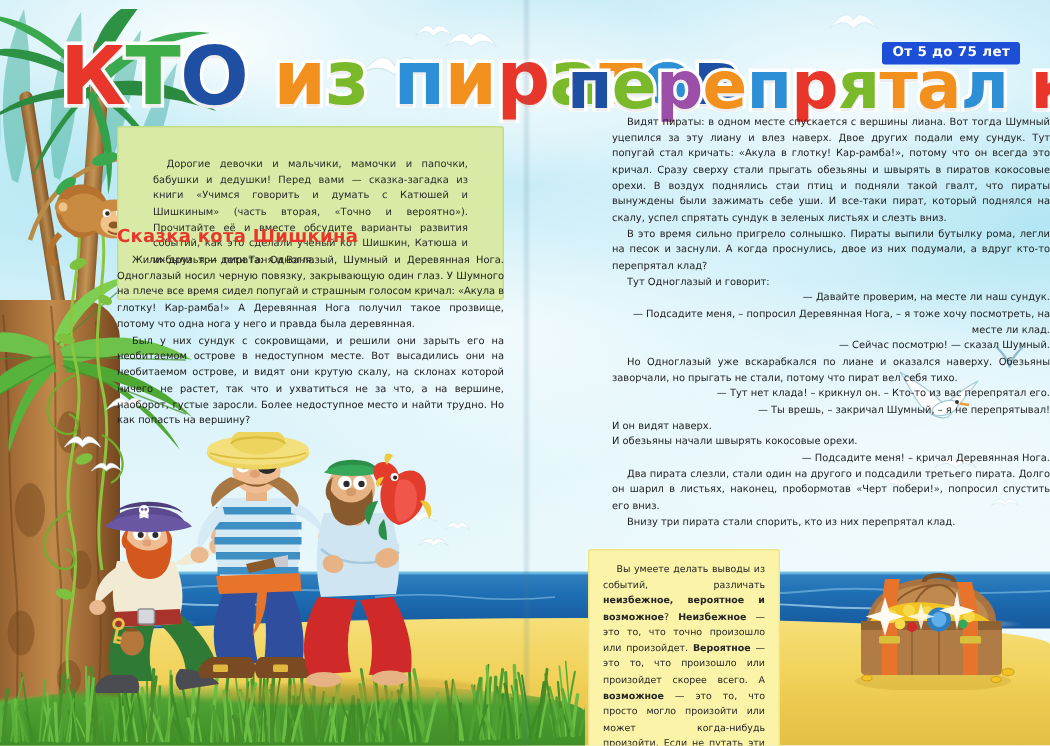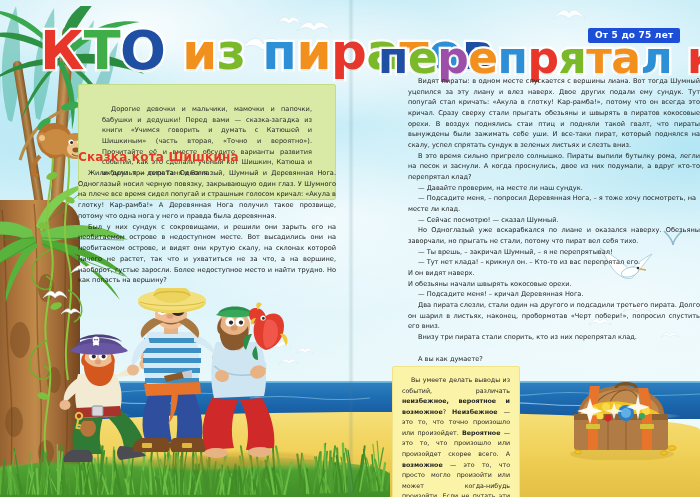--- a/index.html
+++ b/index.html
@@ -163,21 +163,21 @@
 
   
   .right-col{
     position:absolute;left:408px;top:76px;width:292px;
     color:#1e1e1e;
     font-size:6.6px;
     line-height:1.62;
     font-family:"DejaVu Sans", sans-serif;
   }
   .right-col p{margin:0;text-align:justify;text-indent:10px;}
-  .right-col p.dialog{text-indent:10px;text-align:left;}
+  .right-col p.dialog{text-indent:10px;text-align:right;}
   .right-col p.plain{text-indent:0;text-align:left;}
   .right-col p.spaced{margin-top:11px;text-indent:10px;}
 
   
   .yellow-box{
     position:absolute;left:392px;top:366px;width:128px;
     background:#fbf4a8;
     border:1px solid #efe489;
     border-radius:2px;
     padding:8px 9px 9px 9px;
@@ -410,26 +410,27 @@
     <p>Жили-были три пирата: Одноглазый, Шумный и Деревянная Нога. Одноглазый носил черную повязку, закрывающую один глаз. У Шумного на плече все время сидел попугай и страшным голосом кричал: «Акула в глотку! Кар-рамба!» А Деревянная Нога получил такое прозвище, потому что одна нога у него и правда была деревянная.</p>
     <p>
       <span class="wrap-wedge"></span>
       <span>Был у них сундук с сокровищами, и решили они зарыть его на необитаемом острове в недоступном месте. Вот высадились они на необитаемом острове, и видят они крутую скалу, на склонах которой ничего не растет, так что и ухватиться не за что, а на вершине, наоборот, густые заросли. Более недоступное место и найти трудно. Но как попасть на вершину?</span>
     </p>
   </div>
 
   <div class="right-col" id="right-col">
       <p class="indent">Видят пираты: в одном месте спускается с вершины лиана. Вот тогда Шумный уцепился за эту лиану и влез наверх. Двое других подали ему сундук. Тут попугай стал кричать: «Акула в глотку! Кар-рамба!», потому что он всегда это кричал. Сразу сверху стали прыгать обезьяны и швырять в пиратов кокосовые орехи. В воздух поднялись стаи птиц и подняли такой гвалт, что пираты вынуждены были зажимать себе уши. И все-таки пират, который поднялся на скалу, успел спрятать сундук в зеленых листьях и слезть вниз.</p>
       <p class="indent">В это время сильно пригрело солнышко. Пираты выпили бутылку рома, легли на песок и заснули. А когда проснулись, двое из них подумали, а вдруг кто-то перепрятал клад?</p>
+      <p class="indent">Тут Одноглазый и говорит:</p>
       <p class="dialog">— Давайте проверим, на месте ли наш сундук.</p>
       <p class="dialog">— Подсадите меня, – попросил Деревянная Нога, – я тоже хочу посмотреть, на месте ли клад.</p>
       <p class="dialog">— Сейчас посмотрю! — сказал Шумный.</p>
       <p class="indent">Но Одноглазый уже вскарабкался по лиане и оказался наверху. Обезьяны заворчали, но прыгать не стали, потому что пират вел себя тихо.</p>
+      <p class="dialog">— Тут нет клада! – крикнул он. – Кто-то из вас перепрятал его.</p>
       <p class="dialog">— Ты врешь, – закричал Шумный, – я не перепрятывал!</p>
-      <p class="dialog">— Тут нет клада! – крикнул он. – Кто-то из вас перепрятал его.</p>
       <p class="plain">И он видят наверх.</p>
       <p class="plain">И обезьяны начали швырять кокосовые орехи.</p>
       <p class="dialog">— Подсадите меня! – кричал Деревянная Нога.</p>
       <p class="indent">Два пирата слезли, стали один на другого и подсадили третьего пирата. Долго он шарил в листьях, наконец, пробормотав «Черт побери!», попросил спустить его вниз.</p>
       <p class="indent">Внизу три пирата стали спорить, кто из них перепрятал клад.</p>
       <p class="spaced">А вы как думаете?</p>
     </div>
 
   <div class="yellow-box">
     <p id="conclusion-text"><span>Вы умеете делать выводы из событий, различать </span><b>неизбежное, вероятное и возможное</b><span>? </span><b>Неизбежное</b><span> — это то, что точно произошло или произойдет. </span><b>Вероятное</b><span> — это то, что произошло или произойдет скорее всего. А </span><b>возможное</b><span> — это то, что просто могло произойти или может когда-нибудь произойти. Если не путать эти вещи, легко найти ответ на вопрос, кто из пиратов перепрятал клад.</span></p>

